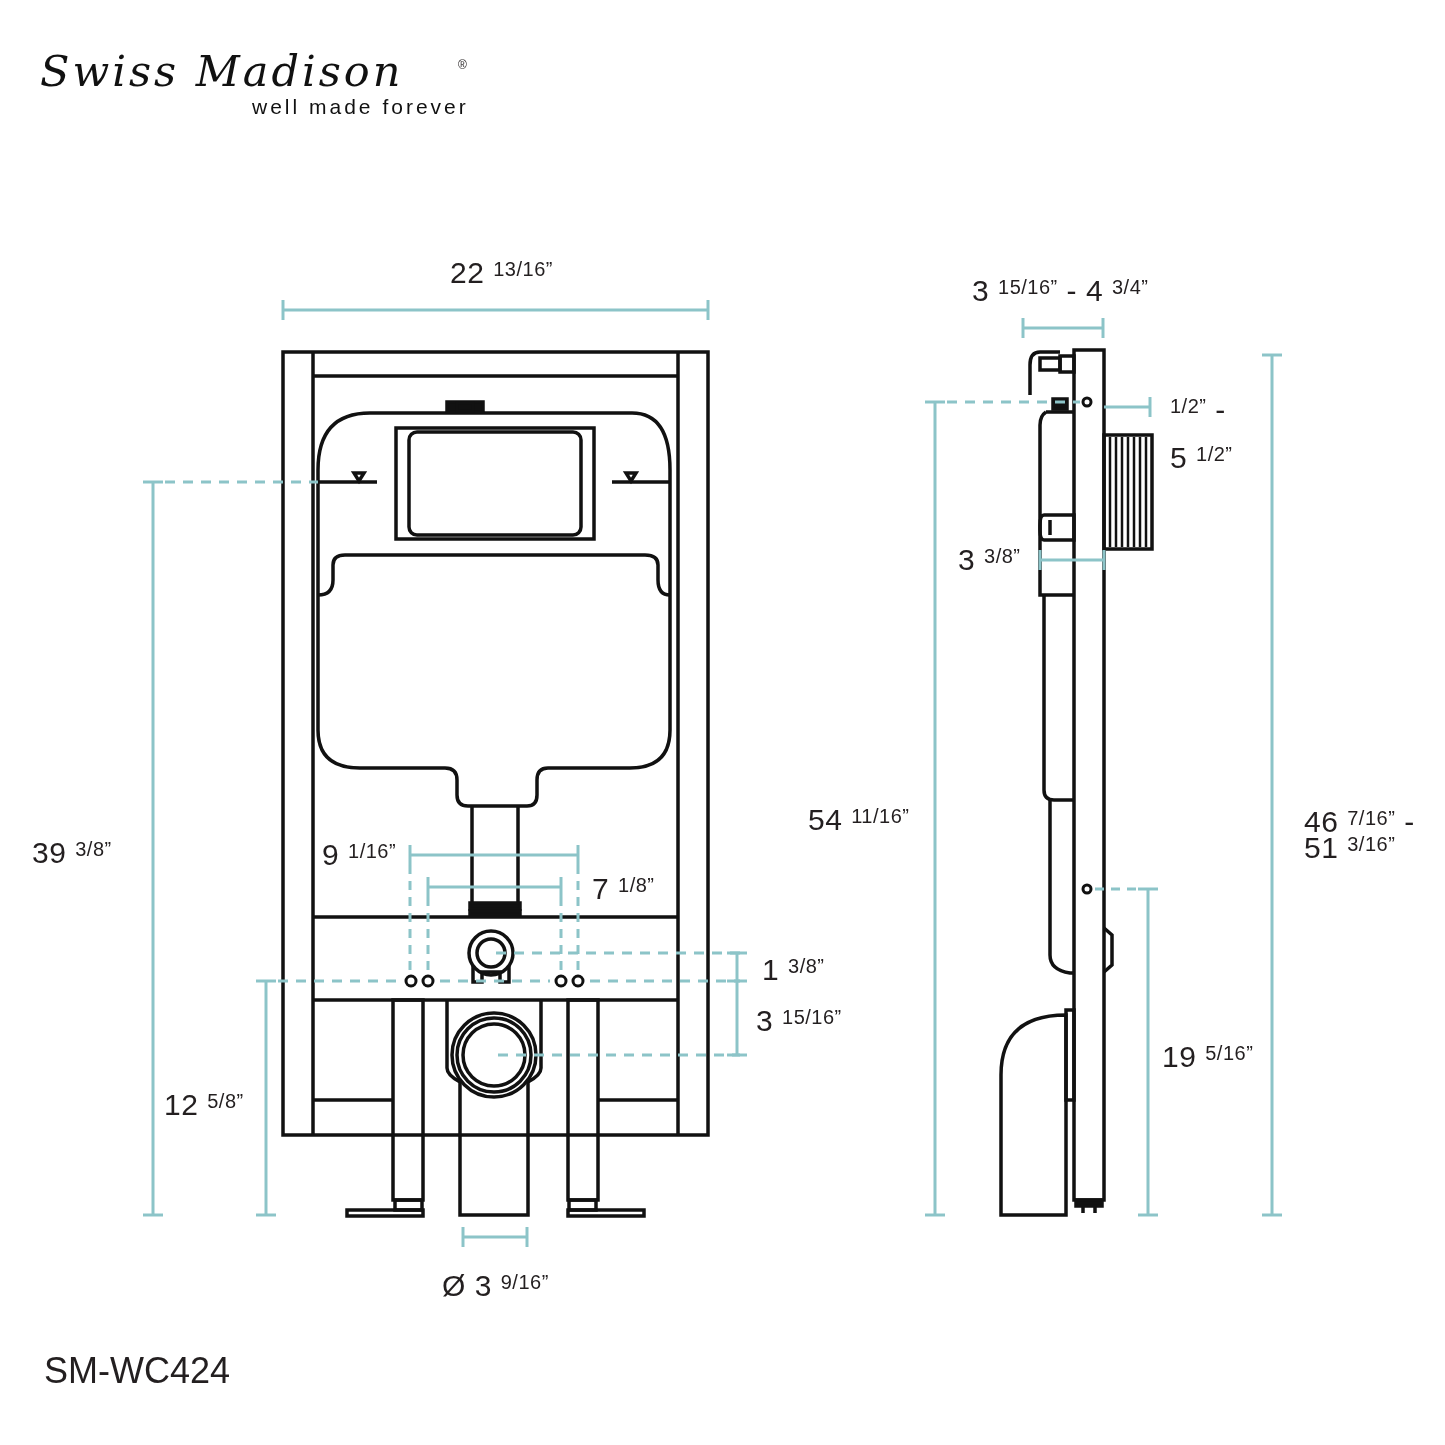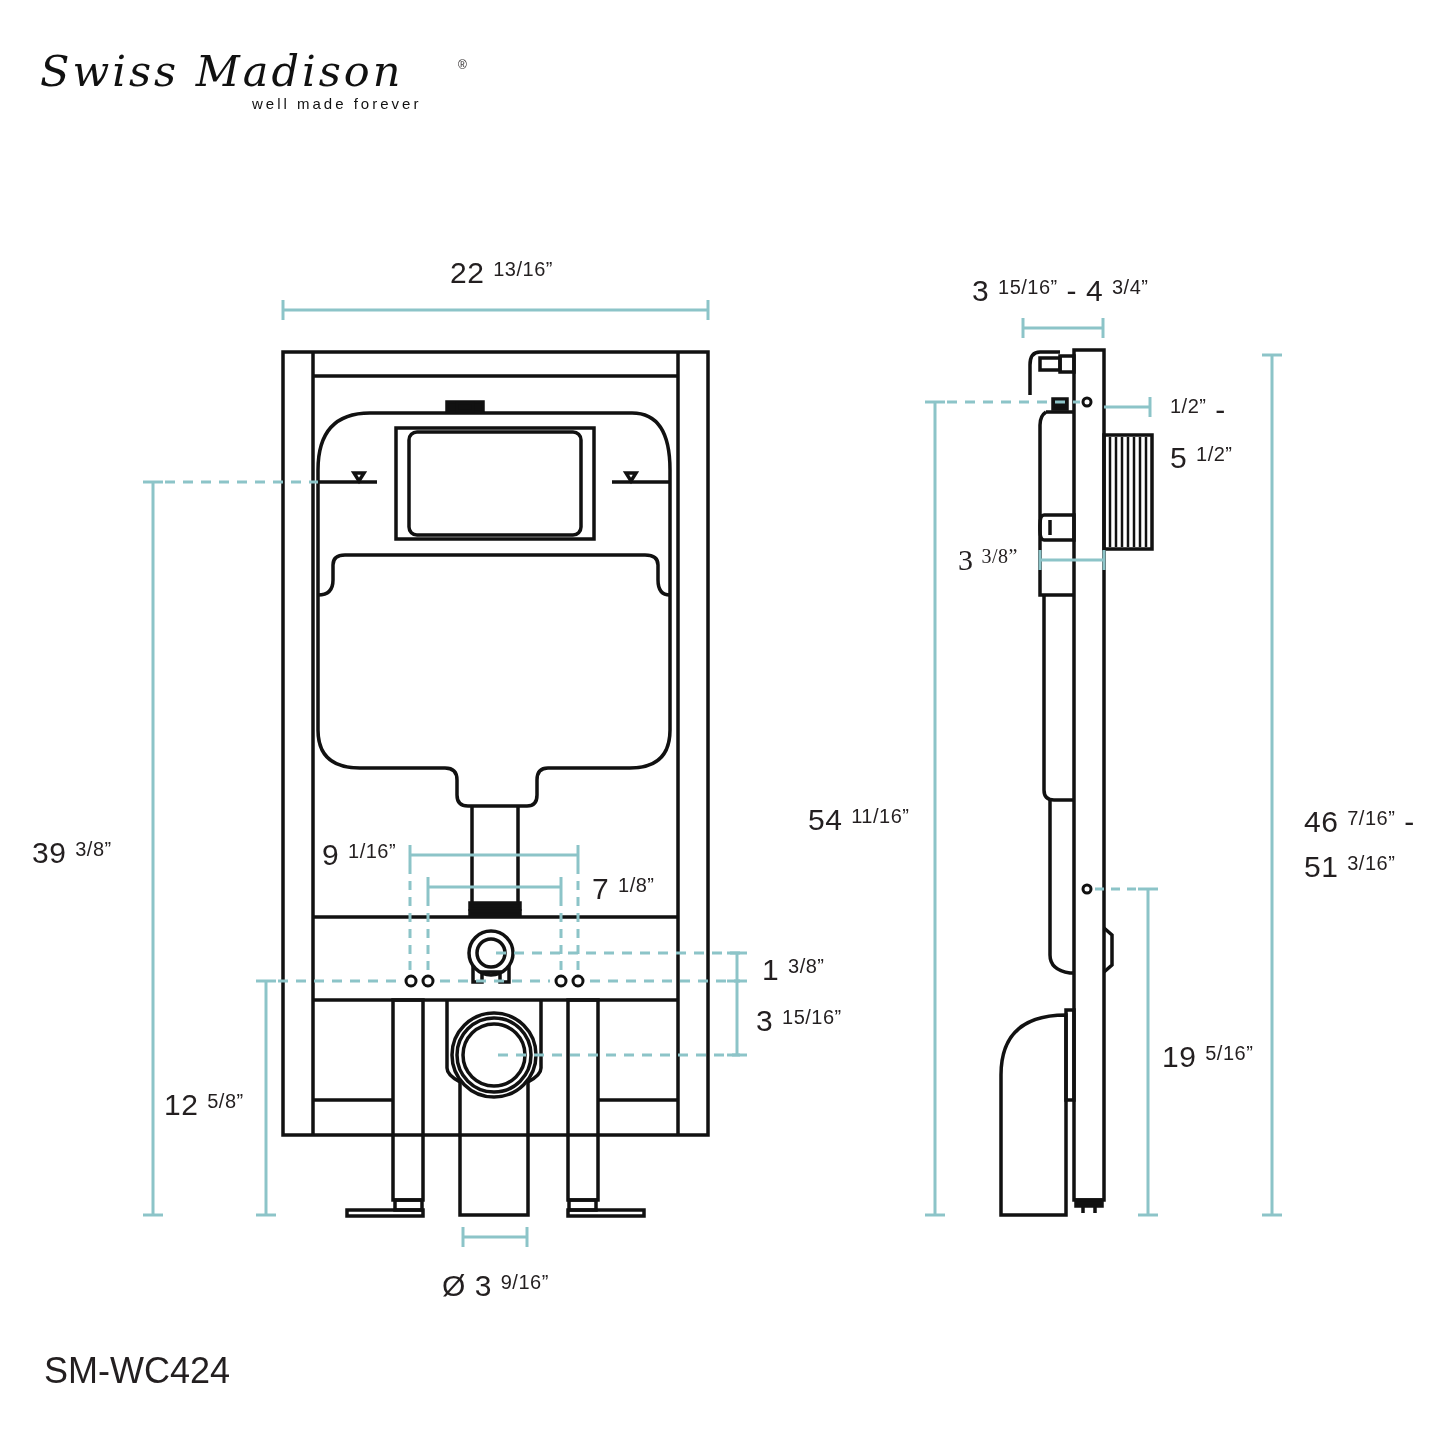--- a/index.html
+++ b/index.html
@@ -1,20 +1,20 @@
 <!DOCTYPE html>
 <html><head>
 <meta charset="utf-8">
 <style>
   html, body { margin:0; padding:0; background:#ffffff; }
   body { width:1445px; height:1445px; position:relative; overflow:hidden; font-family:"Liberation Sans", sans-serif; color:#231f20; }
   .brand { position:absolute; left:40px; top:50px; }
   .brand-name { font-family:"DejaVu Serif", serif; font-style:italic; font-size:43px; letter-spacing:3px; color:#111; line-height:1; }
   .brand-reg { position:absolute; left:418px; top:8px; font-size:12px; }
-  .brand-tag { position:absolute; left:212px; top:45px; font-size:15px; letter-spacing:3px; color:#111; white-space:nowrap; }
+  .brand-tag { position:absolute; left:212px; top:45px; font-size:21px; letter-spacing:3px; color:#111; white-space:nowrap; }
   .dim { position:absolute; font-size:30px; font-weight:300; color:#231f20; white-space:nowrap; line-height:1; letter-spacing:0.5px; }
   .dim .frac { font-size:20px; vertical-align:7px; }
   .model { position:absolute; left:44px; top:1048px; font-size:36px; color:#231f20; }
   svg { position:absolute; left:0; top:0; }
 </style>
 </head>
 <body>
 
 <div class="brand">
   <span class="brand-name">Swiss Madison</span>
@@ -190,29 +190,29 @@
 
 <div class="dim" style="left:972px;top:276px;">
   <span>3</span> <span class="frac">15/16”</span><span> - </span><span>4</span> <span class="frac">3/4”</span>
 </div>
 <div class="dim" style="left:1170px;top:395px;">
   <span class="frac">1/2”</span><span> -</span>
 </div>
 <div class="dim" style="left:1170px;top:443px;">
   <span>5</span> <span class="frac">1/2”</span>
 </div>
-<div class="dim" style="left:958px;top:545px;font-family:Liberation Serif, serif;">
+<div class="dim" style="left:958px;top:545px;">
   <span>3</span> <span class="frac">3/8”</span>
 </div>
 <div class="dim" style="left:808px;top:805px;">
   <span>54</span> <span class="frac">11/16”</span>
 </div>
 <div class="dim" style="left:1304px;top:807px;">
   <span>46</span> <span class="frac">7/16”</span><span> -</span>
 </div>
-<div class="dim" style="left:1304px;top:852px;text-align:center;">
+<div class="dim" style="left:1304px;top:833px;text-align:center;">
   <span>51</span> <span class="frac">3/16”</span>
 </div>
 <div class="dim" style="left:1162px;top:1042px;">
   <span>19</span> <span class="frac">5/16”</span>
 </div>
 
 <div class="model" style="top:1350px;">SM-WC424</div>
 
 </body></html>

